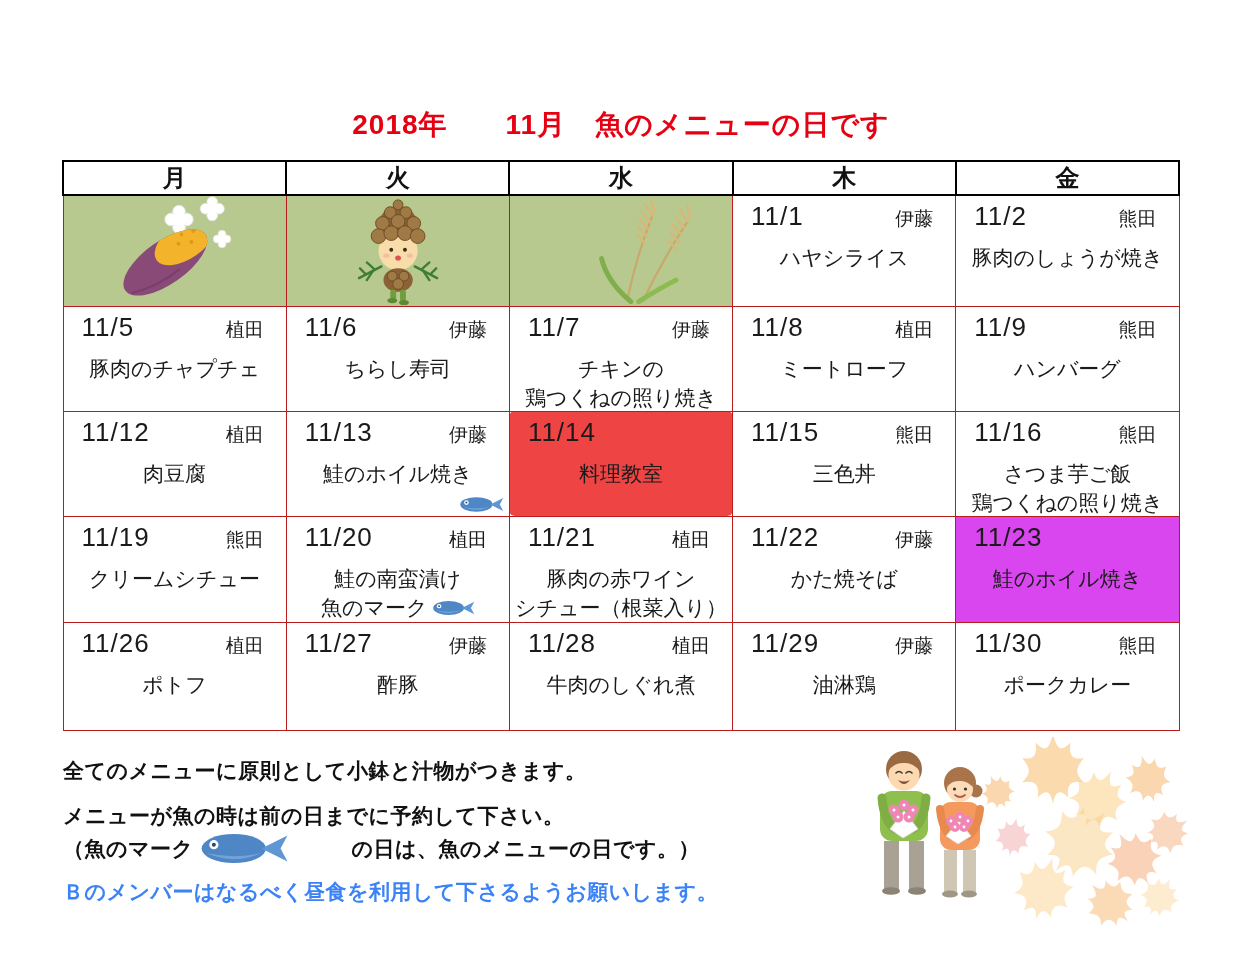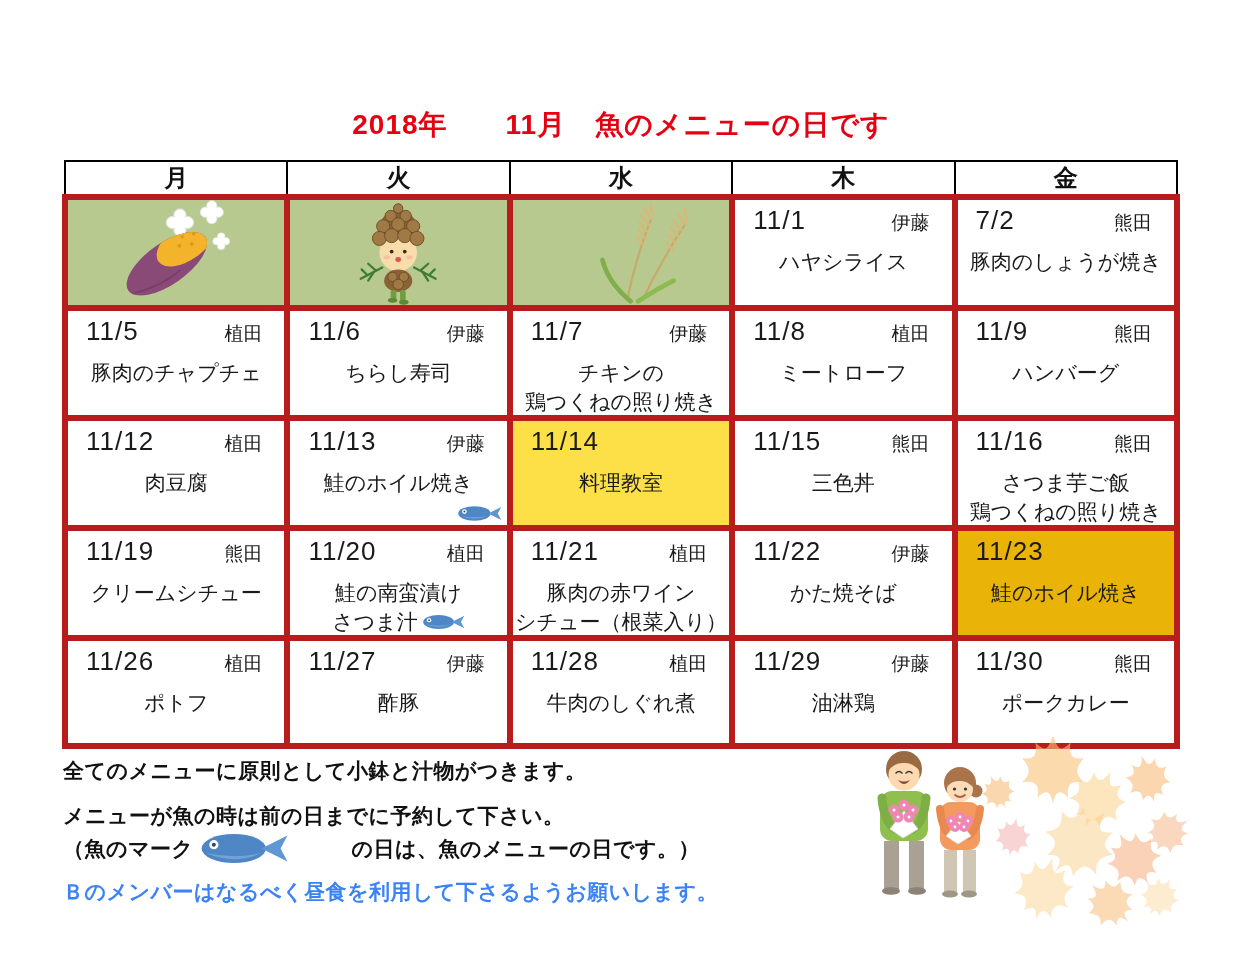--- a/index.html
+++ b/index.html
@@ -6,31 +6,31 @@
   body { background:#888; font-family:"Liberation Sans","DejaVu Sans",sans-serif; }
   .page { position:relative; width:1242px; height:960px; background:#fff; overflow:hidden; }
 
   .title { position:absolute; top:106px; left:0; width:100%; text-align:center;
            color:#e60012; font-size:28px; font-weight:bold; letter-spacing:1px; }
 
   table.calendar { position:absolute; left:62px; top:160px; width:1118px;
                    border-collapse:collapse; table-layout:fixed; }
   .calendar th { border:2px solid #000; height:30px; font-size:24px; font-weight:bold;
                  text-align:center; vertical-align:middle; padding:0; color:#111; }
-  .calendar td { border:6px solid #b91c1c; vertical-align:top; position:relative;
+  .calendar td { border:1px solid #b91c1c; vertical-align:top; position:relative;
                  padding:0; background:#fff; }
   tr.r1 td { height:111px; }
   tr.r2 td { height:105px; }
   tr.r3 td { height:105px; }
   tr.r4 td { height:106px; }
   tr.r5 td { height:108px; }
 
   td.bg-green  { background:#b7c98e; }
-  td.bg-yellow { background:#fde047; }
-  td.bg-pink   { background:#eab308;border-radius:11px; }
+  td.bg-yellow { background:#ef4444;border-radius:6px; }
+  td.bg-pink   { background:#d946ef; }
 
   .cell-head { display:flex; justify-content:space-between; align-items:baseline;
                padding:5px 22px 0 18px; }
   .date  { font-size:26px; color:#1a1a1a; letter-spacing:1px; }
   .staff { font-size:19px; color:#1a1a1a; }
   .menu-line { text-align:center; font-size:21px; color:#1a1a1a; margin-top:13px;
                line-height:26px; white-space:nowrap; }
   .menu-line + .menu-line, .menu-fish-row { margin-top:3px; }
   .menu-line:empty { display:none; }
   .menu-fish-row { display:flex; justify-content:center; align-items:center; gap:3px;
@@ -197,21 +197,21 @@
         </td>
         <td>
           <div class="cell-head">
               <span class="date">11/1</span>
               <span class="staff">伊藤</span>
             </div>
           <div class="menu-line">ハヤシライス</div>
         </td>
         <td>
           <div class="cell-head">
-              <span class="date">7/2</span>
+              <span class="date">11/2</span>
               <span class="staff">熊田</span>
             </div>
           <div class="menu-line">豚肉のしょうが焼き</div>
         </td>
       </tr>
 
       <tr class="r2">
         <td>
           <div class="cell-head">
               <span class="date">11/5</span>
@@ -299,21 +299,21 @@
             </div>
           <div class="menu-line">クリームシチュー</div>
         </td>
         <td>
           <div class="cell-head">
               <span class="date">11/20</span>
               <span class="staff">植田</span>
             </div>
           <div class="menu-line">鮭の南蛮漬け</div>
           <div class="menu-fish-row">
-              <span>さつま汁</span>
+              <span>魚のマーク</span>
               <svg class="fish-inline" viewBox="0 0 60 24">
                 <use href="#fish-shape"></use>
               </svg>
             </div>
         </td>
         <td>
           <div class="cell-head">
               <span class="date">11/21</span>
               <span class="staff">植田</span>
             </div>

